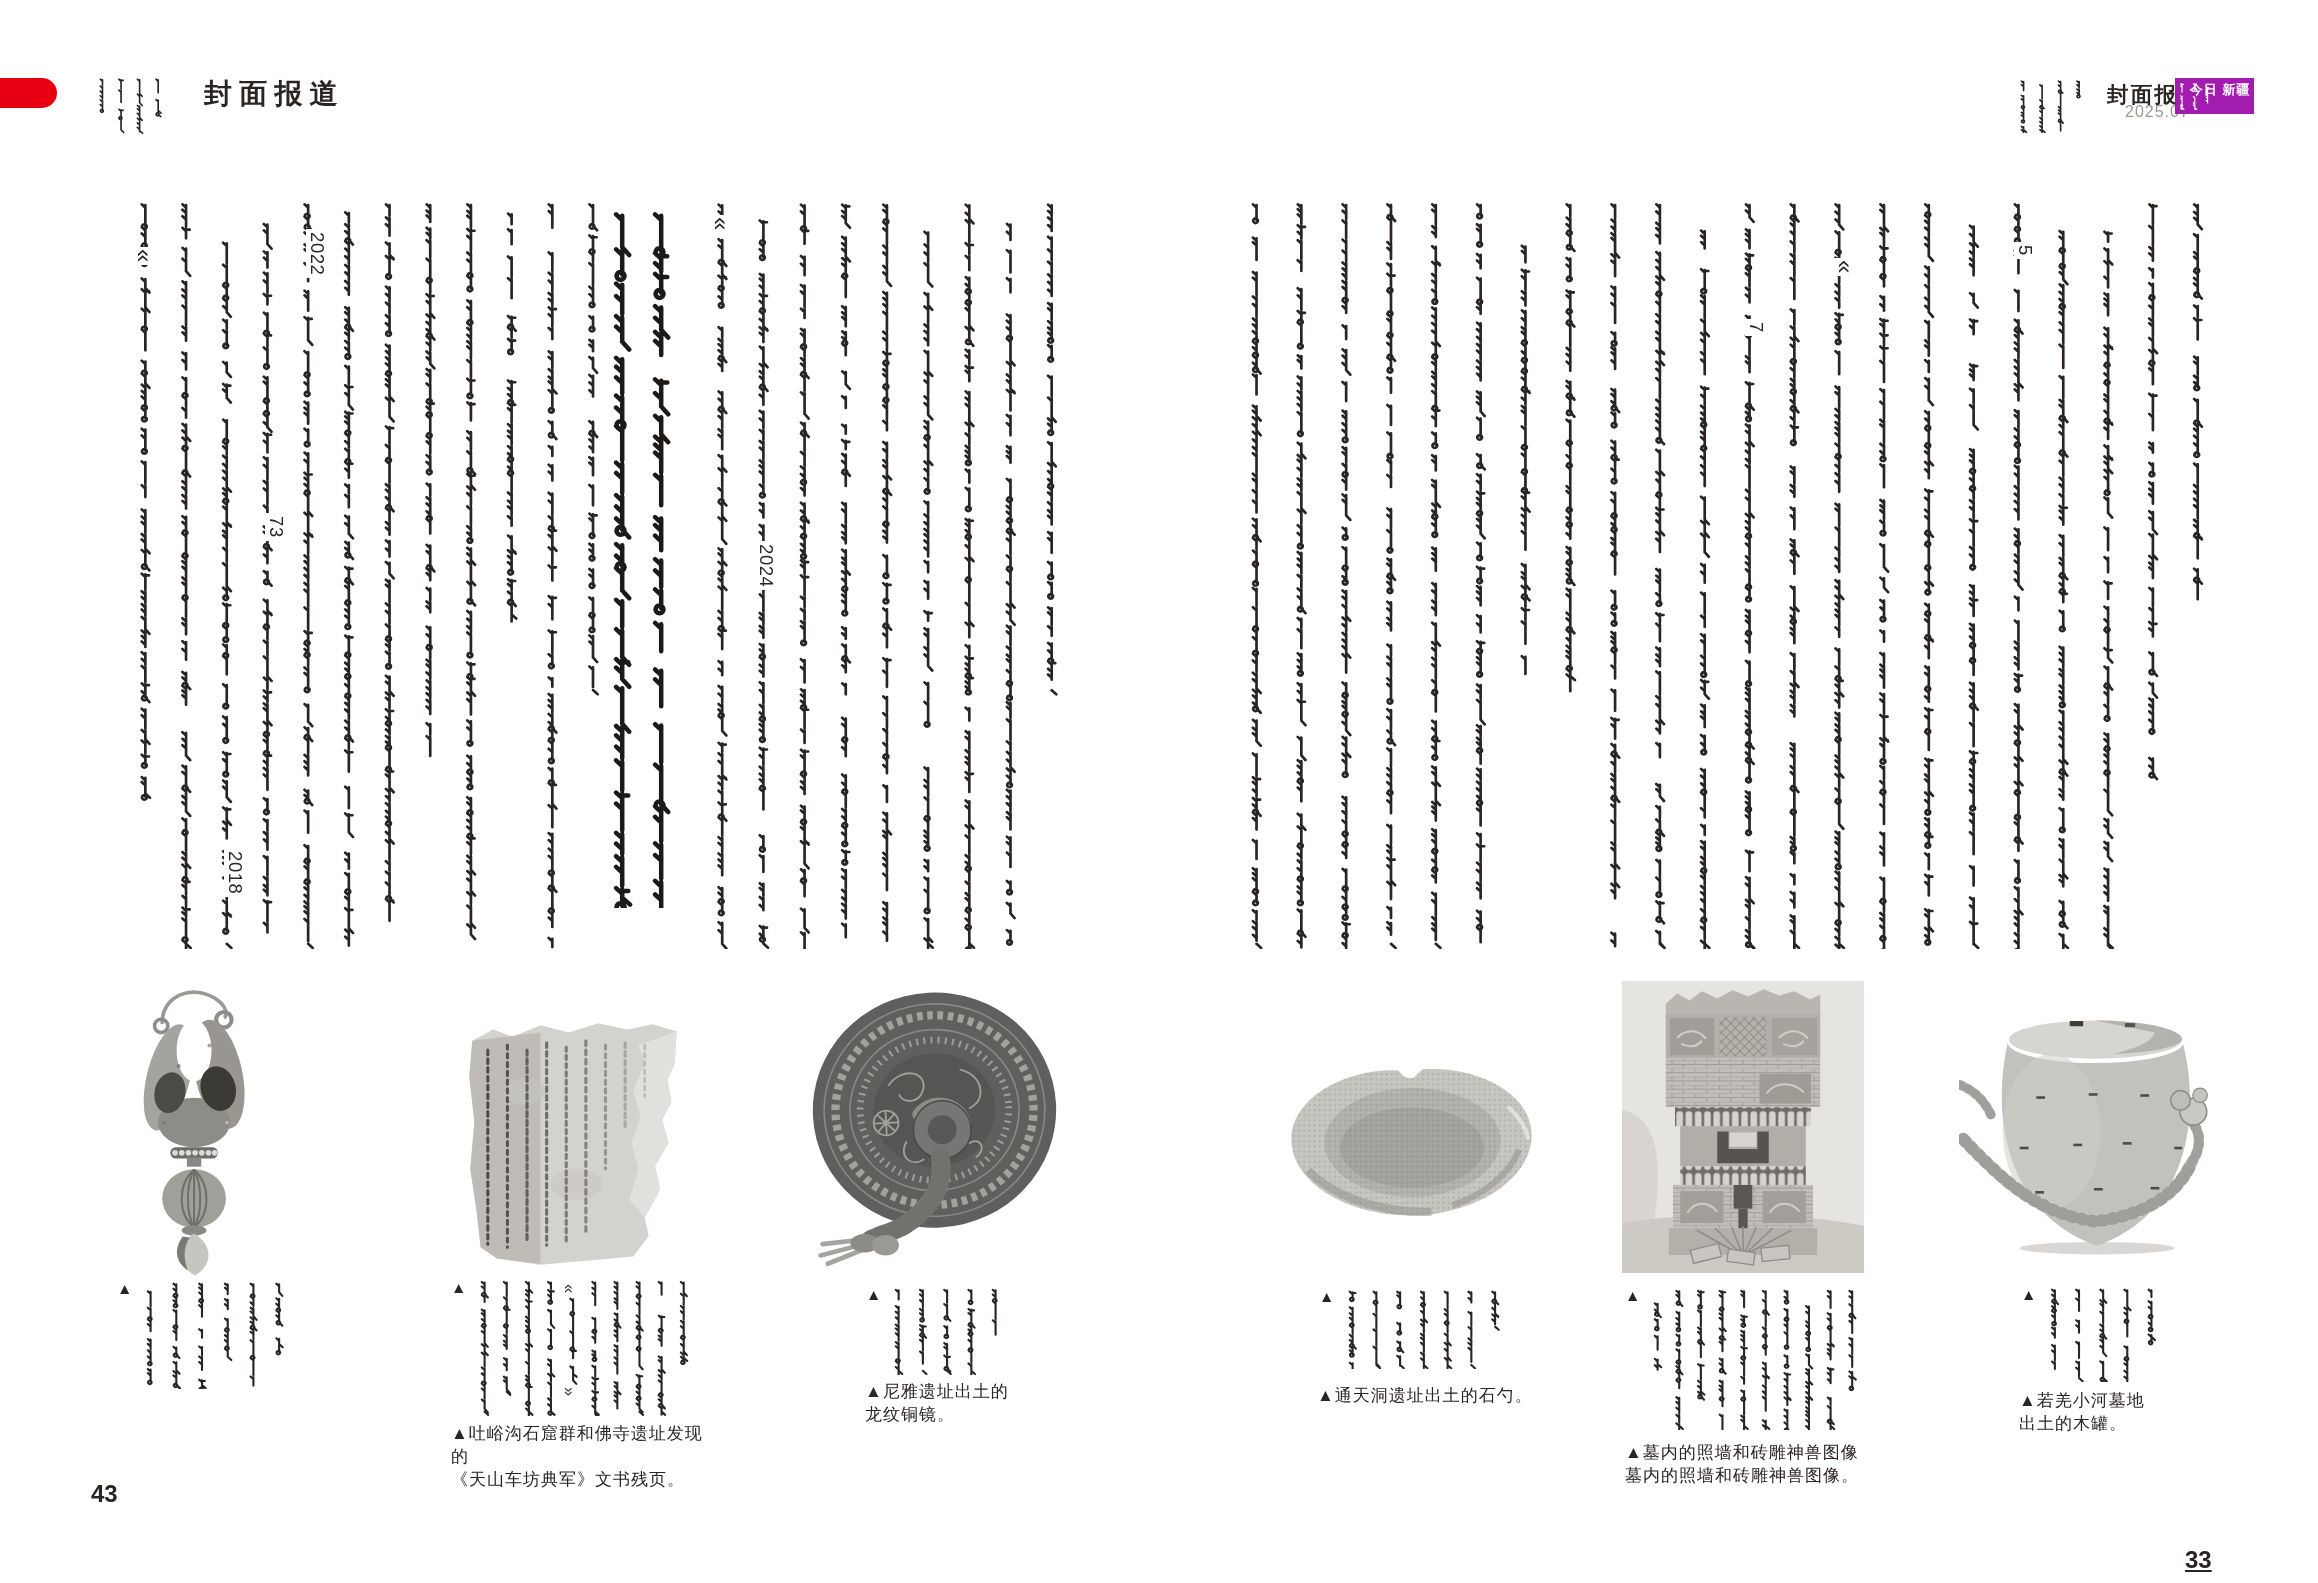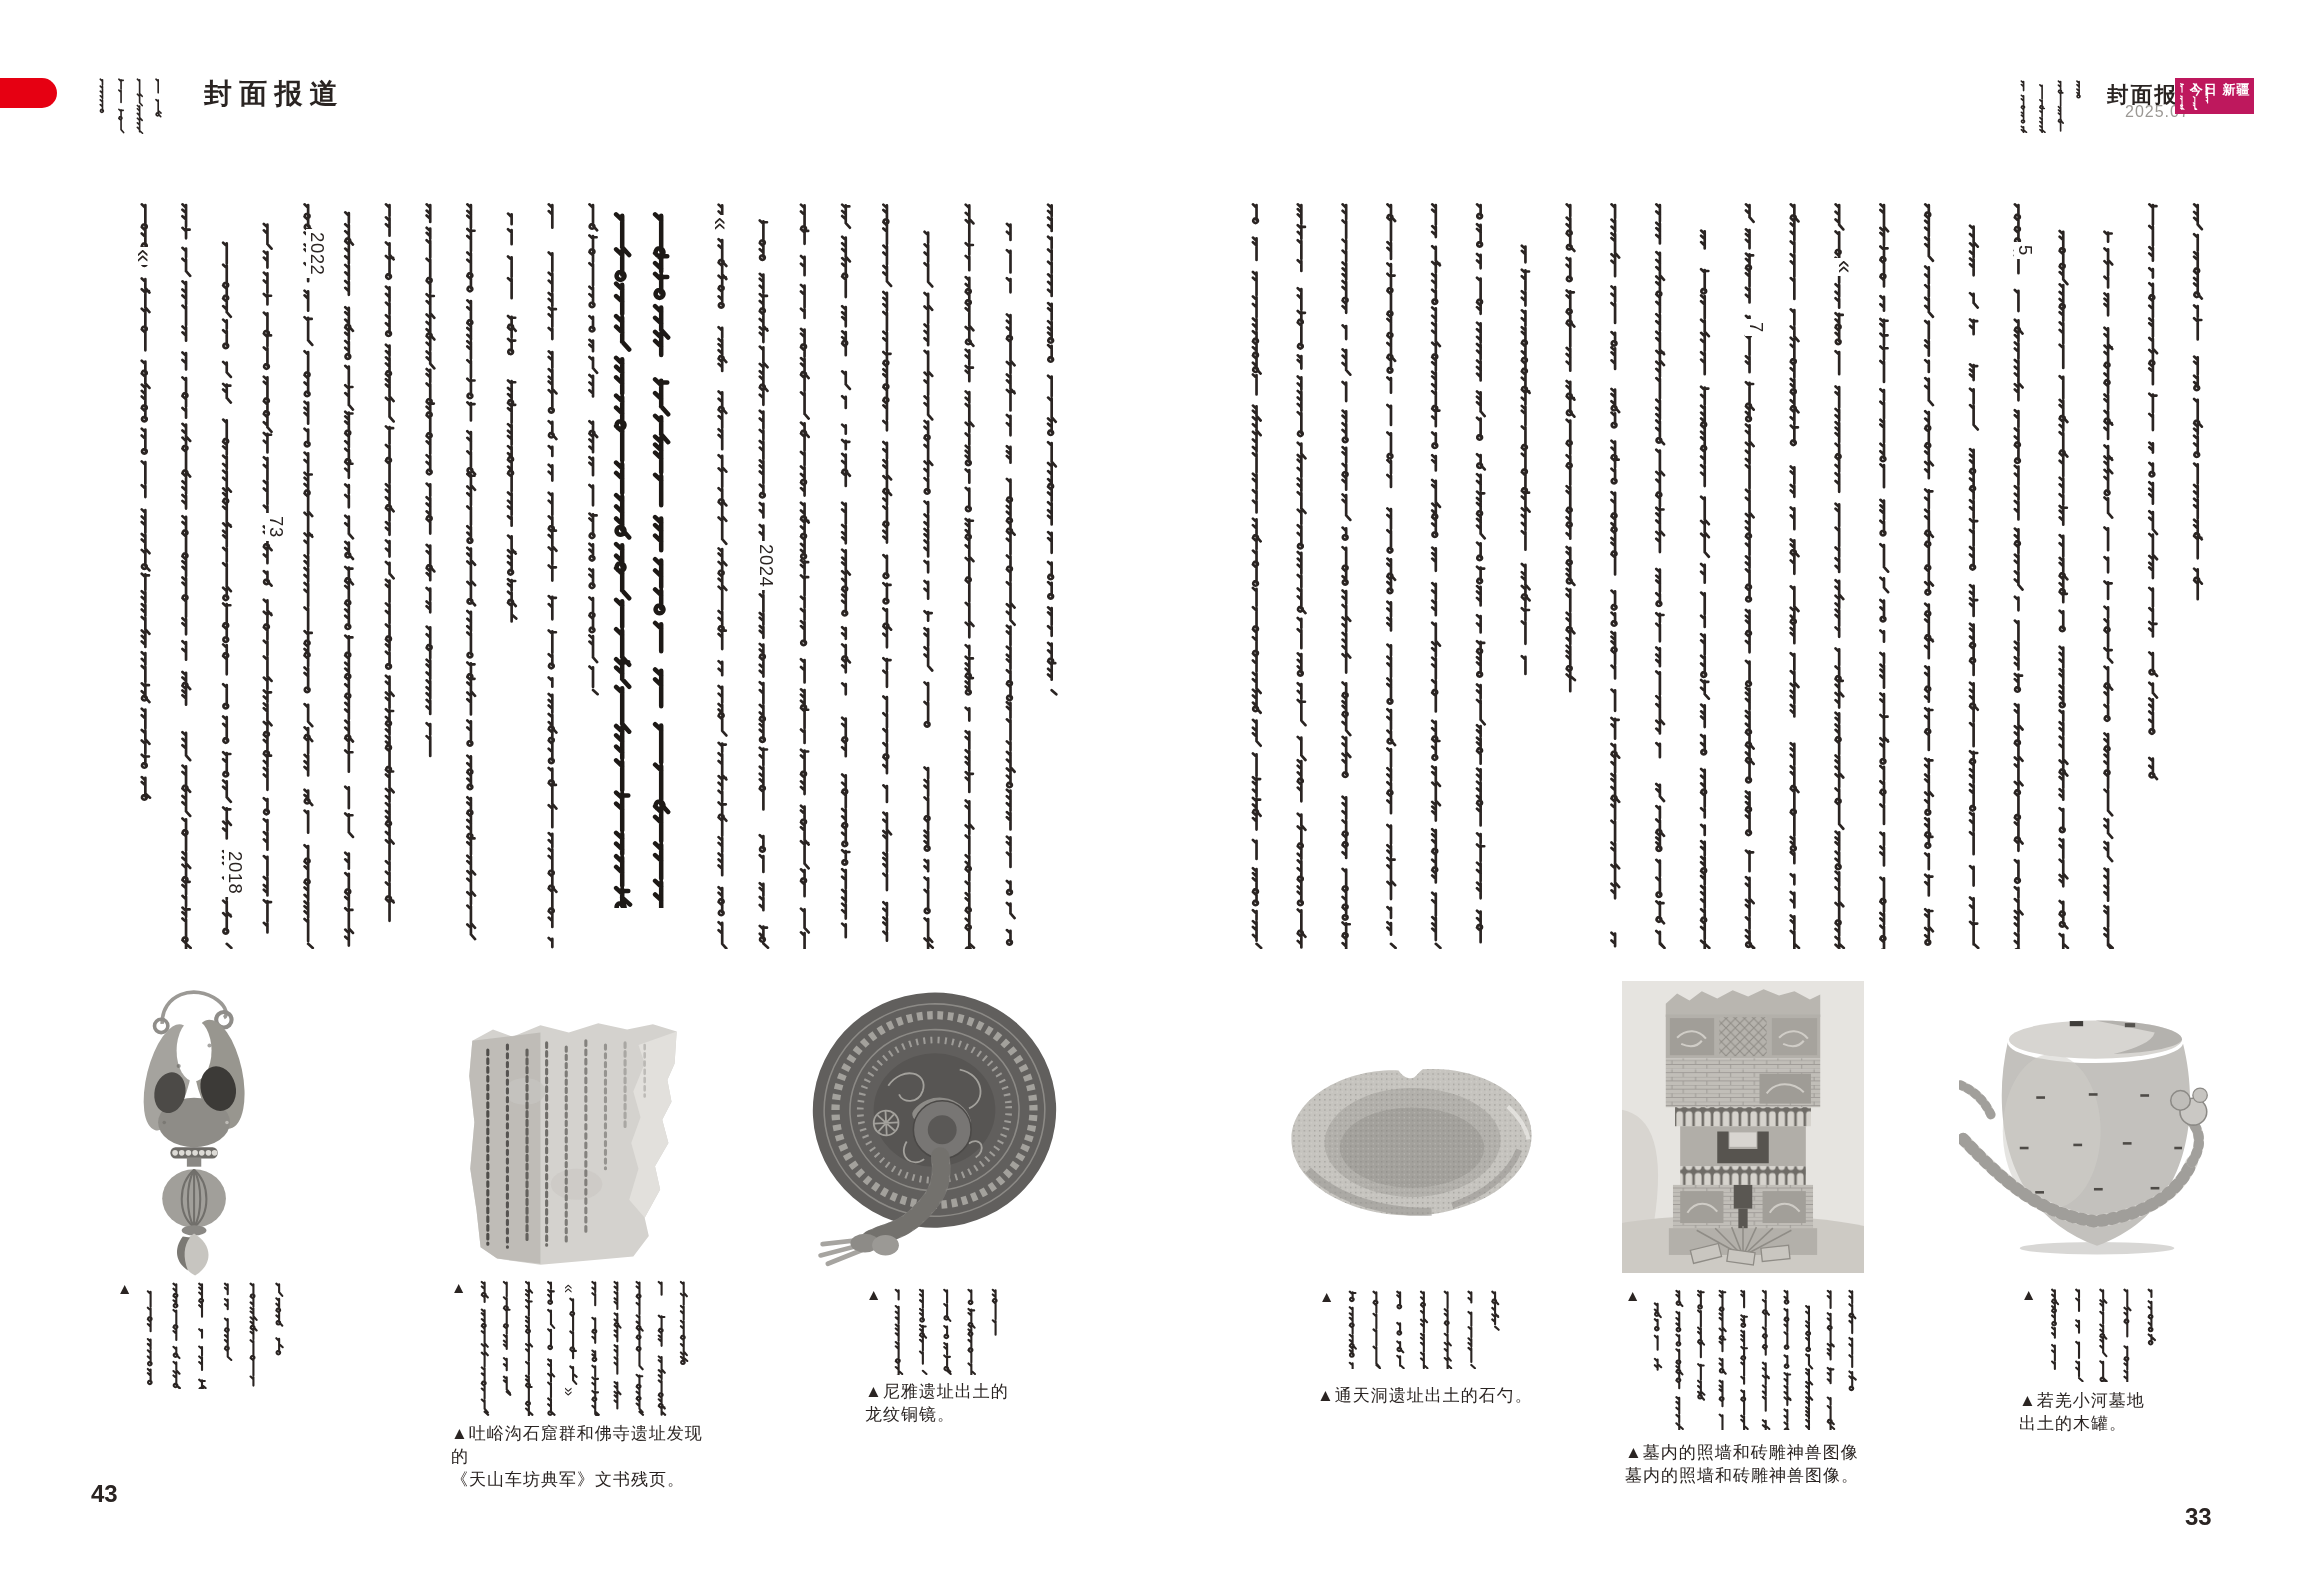--- a/index.html
+++ b/index.html
@@ -8,21 +8,21 @@
   .abs{position:absolute;}
   .mn-block{position:absolute;}
   .mn-block svg{display:block;}
   .red-tab{position:absolute;left:0;top:78px;width:57px;height:30px;background:#e60012;
            border-radius:0 15px 15px 0;}
   .hdr-cn-left{position:absolute;left:204px;top:75px;font-size:28px;font-weight:700;
            font-family:"DejaVu Serif","Liberation Serif",serif;letter-spacing:7.2px;color:#2a2422;}
   .hdr-cn-right{position:absolute;left:2107px;top:80px;font-size:21.6px;font-weight:700;
            letter-spacing:2.1px;color:#2a2422;}
   .hdr-date{position:absolute;left:2125px;top:103px;font-size:16px;color:#9b9894;letter-spacing:1px;}
-  .logo-box{position:absolute;left:2175px;top:78px;width:79px;height:36px;background:#be185d;}
+  .logo-box{position:absolute;left:2175px;top:78px;width:79px;height:36px;background:#a21caf;}
   .logo-cn{position:absolute;right:3.6px;top:3.6px;text-align:right;color:#ffffff;font-size:13px;
            line-height:15px;font-weight:700;letter-spacing:1px;}
   .vnum{position:absolute;transform:rotate(90deg);transform-origin:0 0;background:#ffffff;
         font-size:18.5px;line-height:1;padding:1px 3.1px;color:#2a2422;letter-spacing:0.5px;
         font-family:"Liberation Sans",sans-serif;}
   .vq{position:absolute;transform:rotate(90deg);transform-origin:0 0;background:#ffffff;
       font-size:24px;line-height:1;padding:0 2.1px;color:#2a2422;}
   .vq.small{font-size:16.5px;}
   .tri{position:absolute;font-size:15.5px;line-height:1;color:#2a2422;}
   .cn-cap{position:absolute;font-size:17px;line-height:23px;letter-spacing:1px;color:#2a2422;}
@@ -652,16 +652,16 @@
           <path d="M0.0,6.2L0.0,19.5M0.0,10.1L-5.5,5.1M0.0,28.9L0.0,56.4M0.0,32.8L-5.5,27.7M0.0,43.9L-5.5,38.9M-1.6,54.1a3.5,3.5 0 1 0 0.2,0M0.0,59.5L0.0,81.6M0.0,63.4L-5.5,58.4M0.0,74.7L-5.5,69.6M-1.6,79.2a3.5,3.5 0 1 0 0.2,0M0.0,93.6L0.0,107.3M0.0,97.5L-5.5,92.4M-1.6,104.9a3.5,3.5 0 1 0 0.2,0M0.0,97.1L7.0,103.4" fill="none" stroke="#2a2422" stroke-width="4.1" stroke-linecap="round" stroke-linejoin="round"></path>
         </g>
       </svg>
     </div>
   <div class="cn-cap" style="left:2019px;top:1389px;width:165px;">
     <span>▲若羌小河墓地</span>
     <span>出土的木罐。</span>
   </div>
 
   <div class="pageno" style="left:91px;top:1480px;">43</div>
-  <div class="pageno" style="left:2185px;top:1503px;">33</div>
+  <div class="pageno" style="left:2185px;top:1546px;text-decoration:underline;">33</div>
 
 </div>
 
 
 </body></html>

